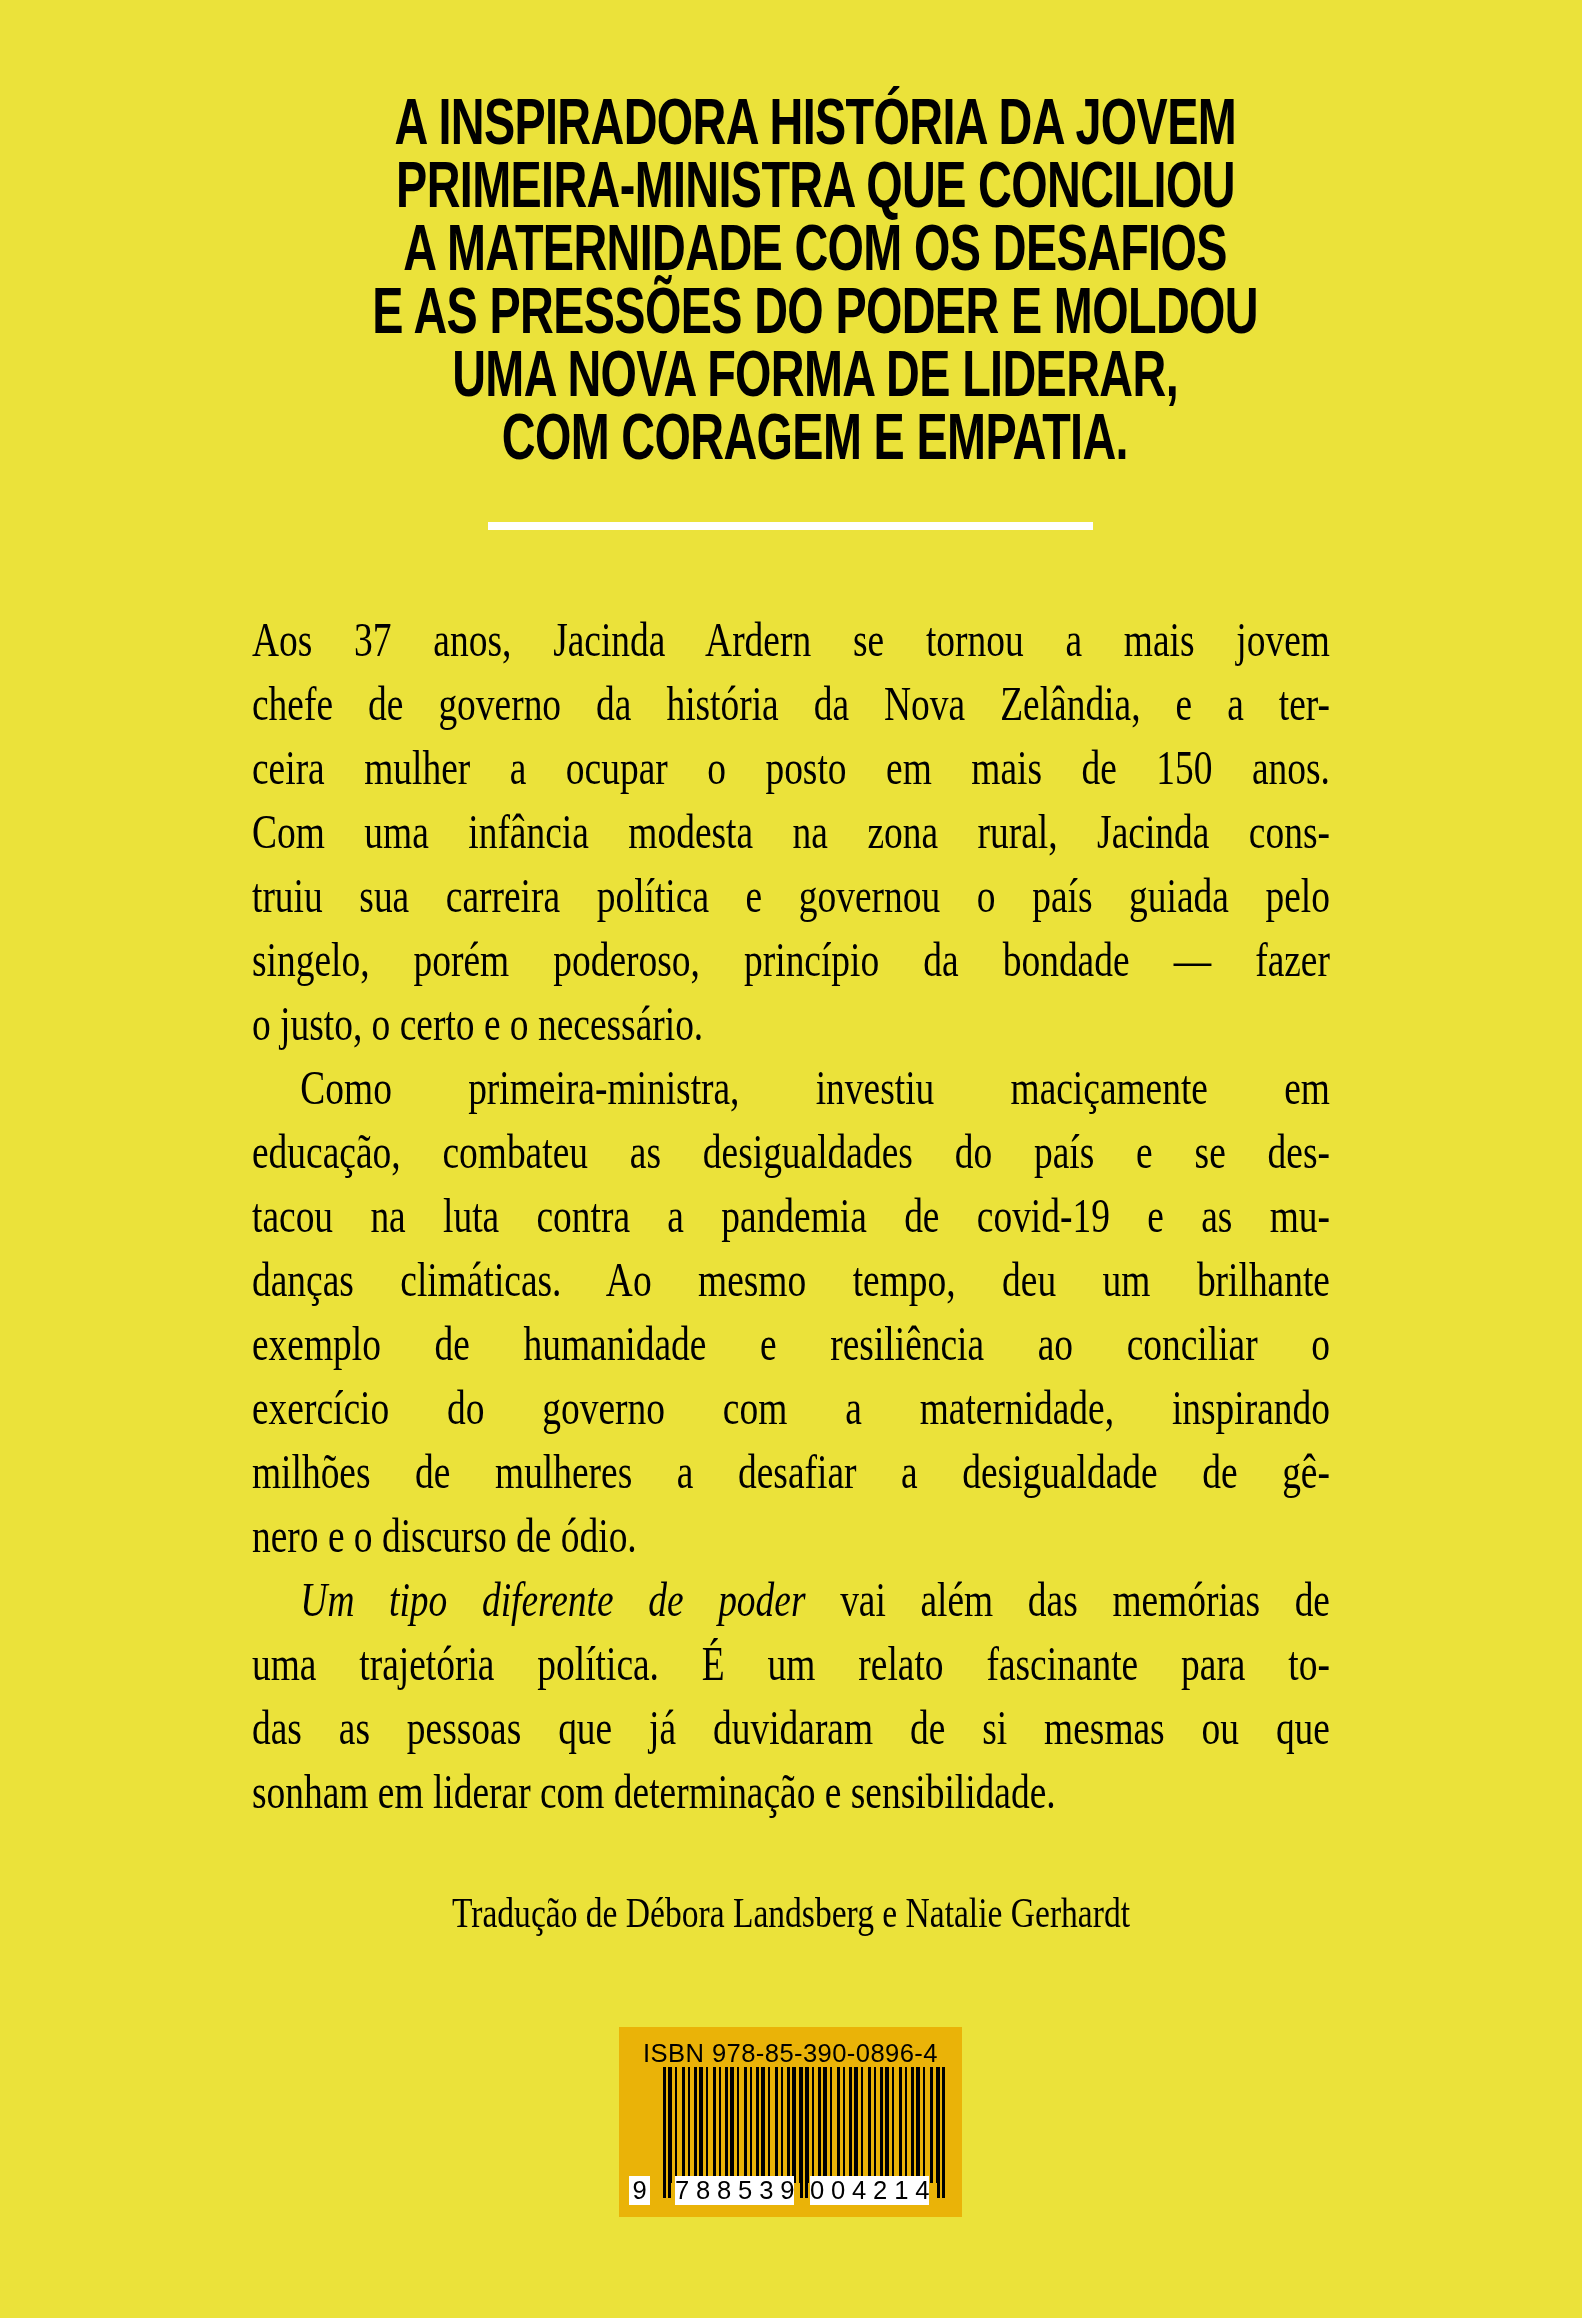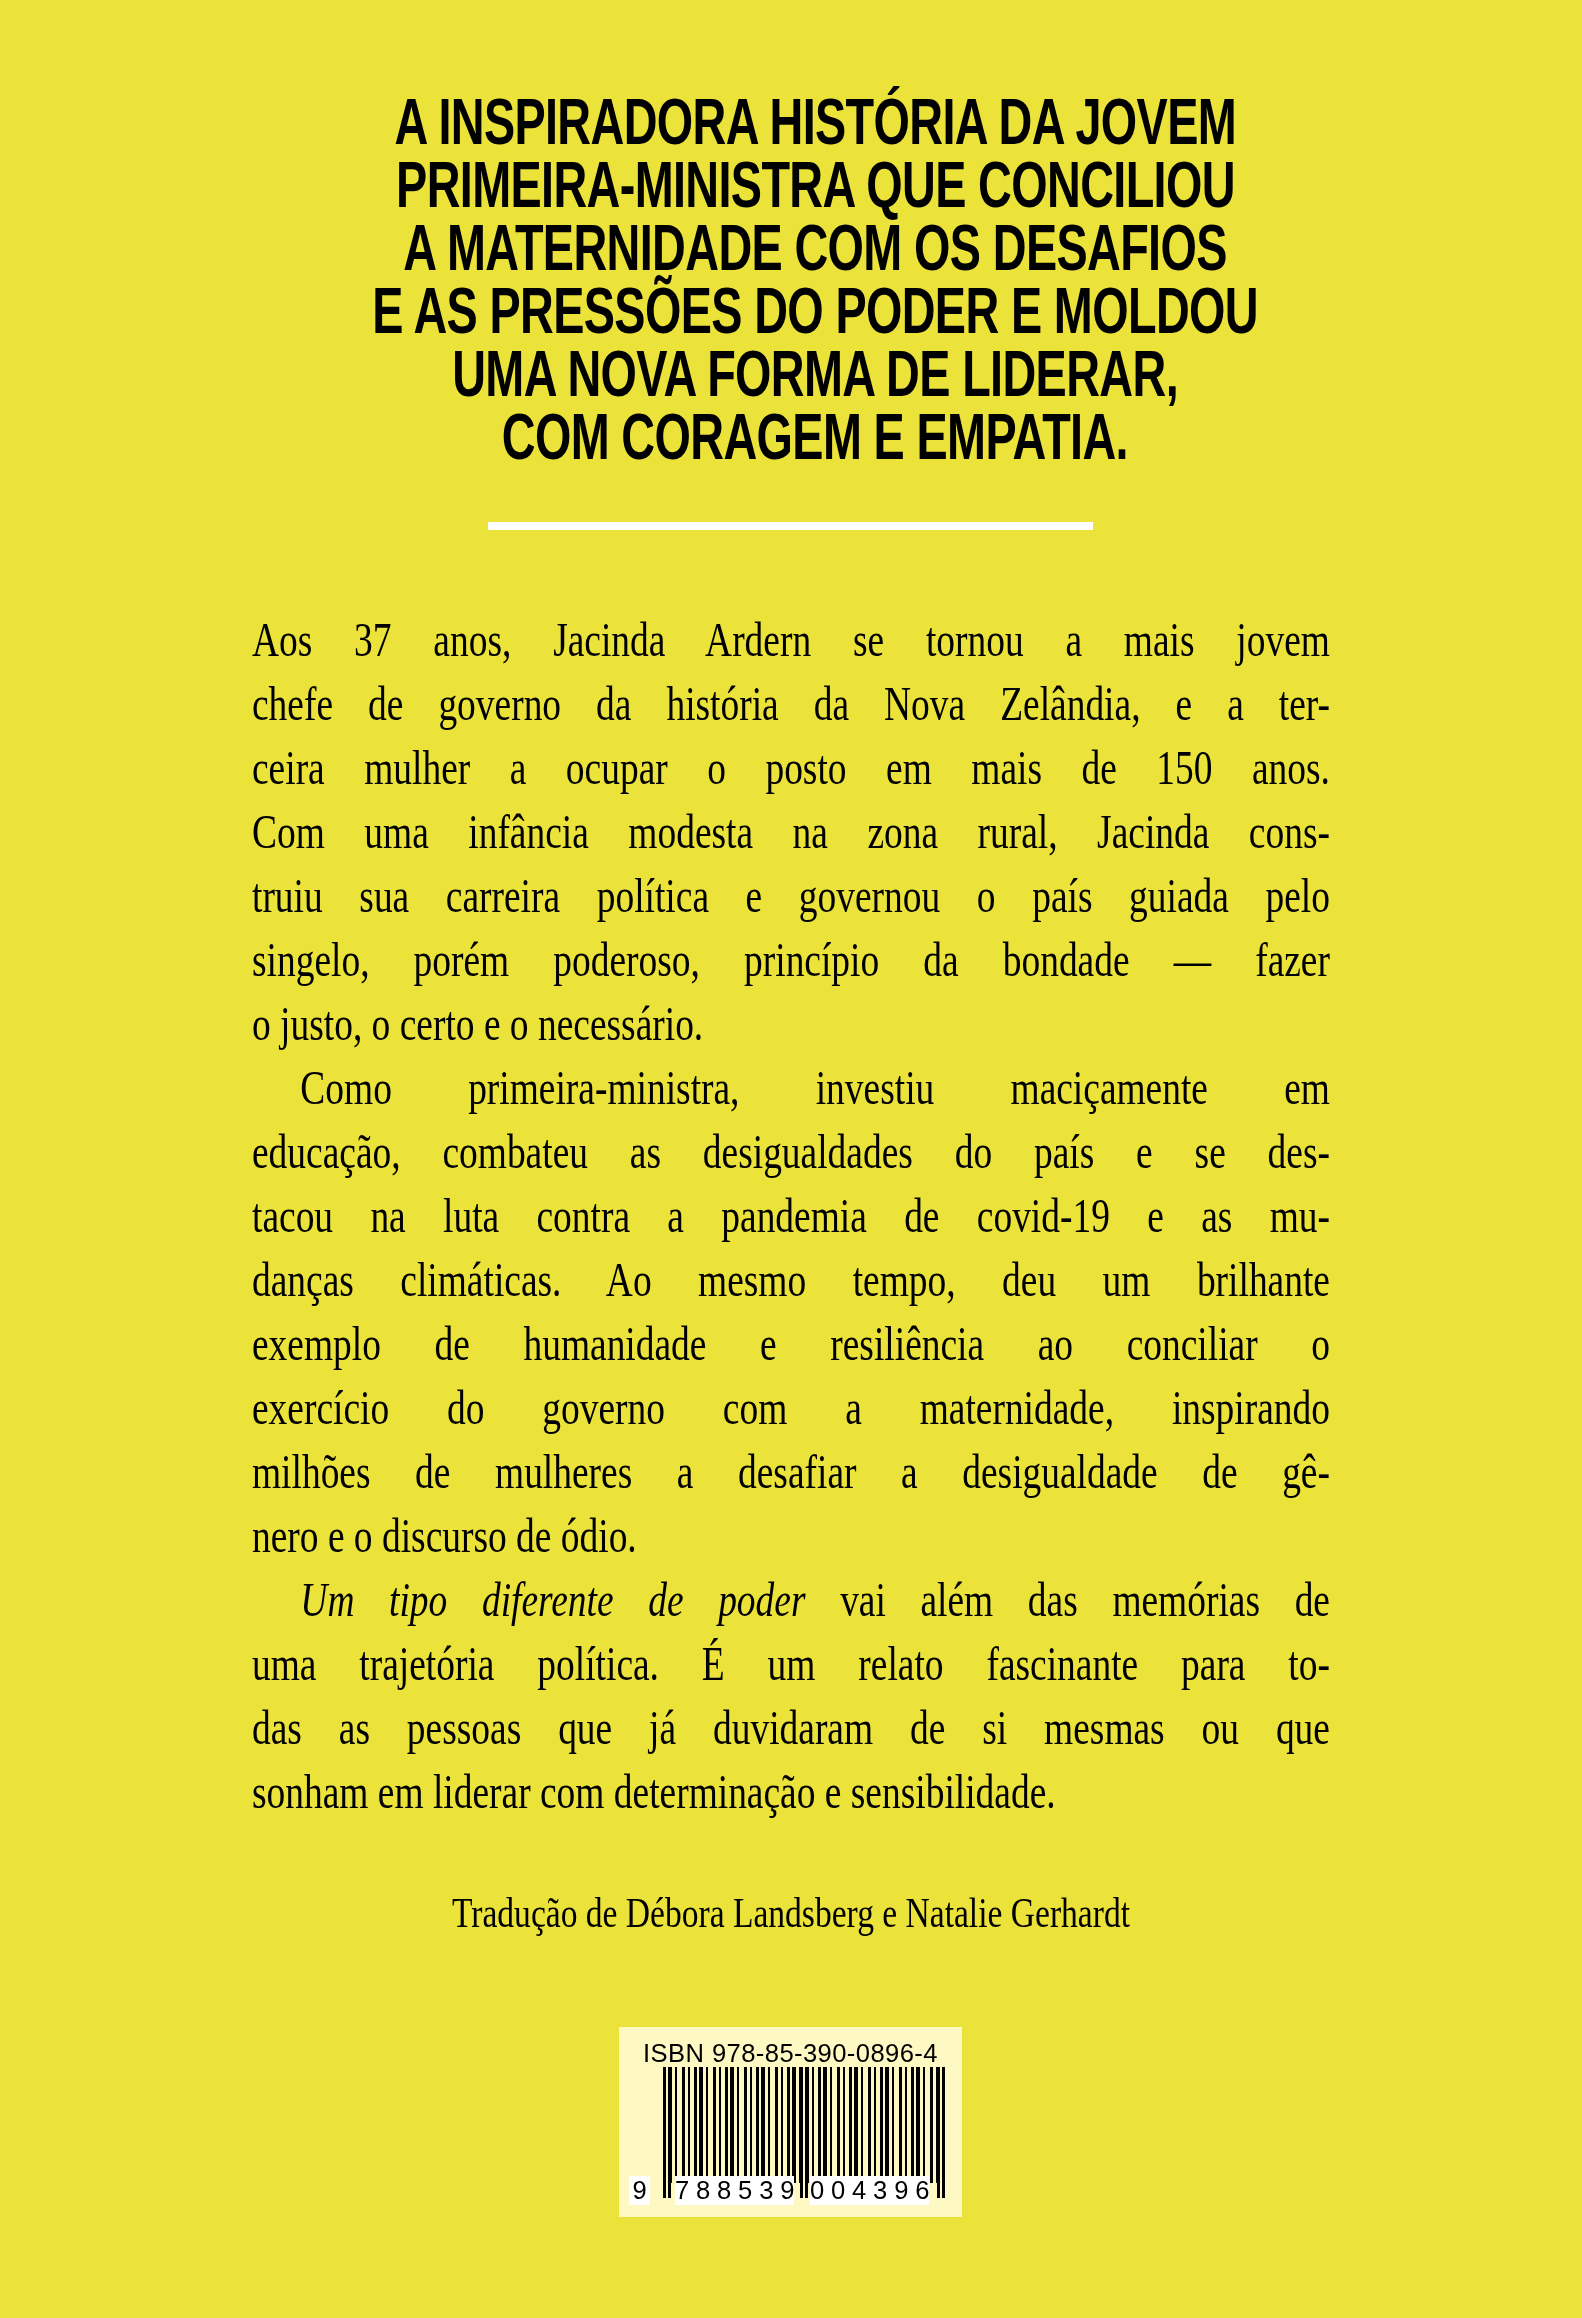--- a/index.html
+++ b/index.html
@@ -51,21 +51,21 @@
     position:absolute; top:1887px; left:252px;
     width:1382px;
     transform:scaleX(0.78); transform-origin:left top;
     font-size:43px; line-height:51px;
     text-align:center;
   }
 
   
   .isbn-box {
     position:absolute; left:619px; top:2027px;
-    width:343px; height:190px; background:#fef9c3;
+    width:343px; height:190px; background:#eab308;
   }
   .isbn-label {
     position:absolute; top:12px; left:0; width:100%;
     text-align:center;
     font-family:"Liberation Sans", sans-serif;
     font-size:25.6px; letter-spacing:0.4px;
   }
   .bars {
     position:absolute; left:44px; top:40px;
     width:282px; height:116px;
@@ -141,16 +141,16 @@
   <div class="bars"></div>
   <div class="guard g-a"></div>
   <div class="guard g-b"></div>
   <div class="guard g-c"></div>
   <div class="guard g-d"></div>
   <div class="guard g-e"></div>
   <div class="guard g-f"></div>
   <div class="digits">
     <span class="d-lead">9</span>
     <span class="d-g1">788539</span>
-    <span class="d-g2">004396</span>
+    <span class="d-g2">004214</span>
   </div>
 </div>
 
 
 </body></html>

